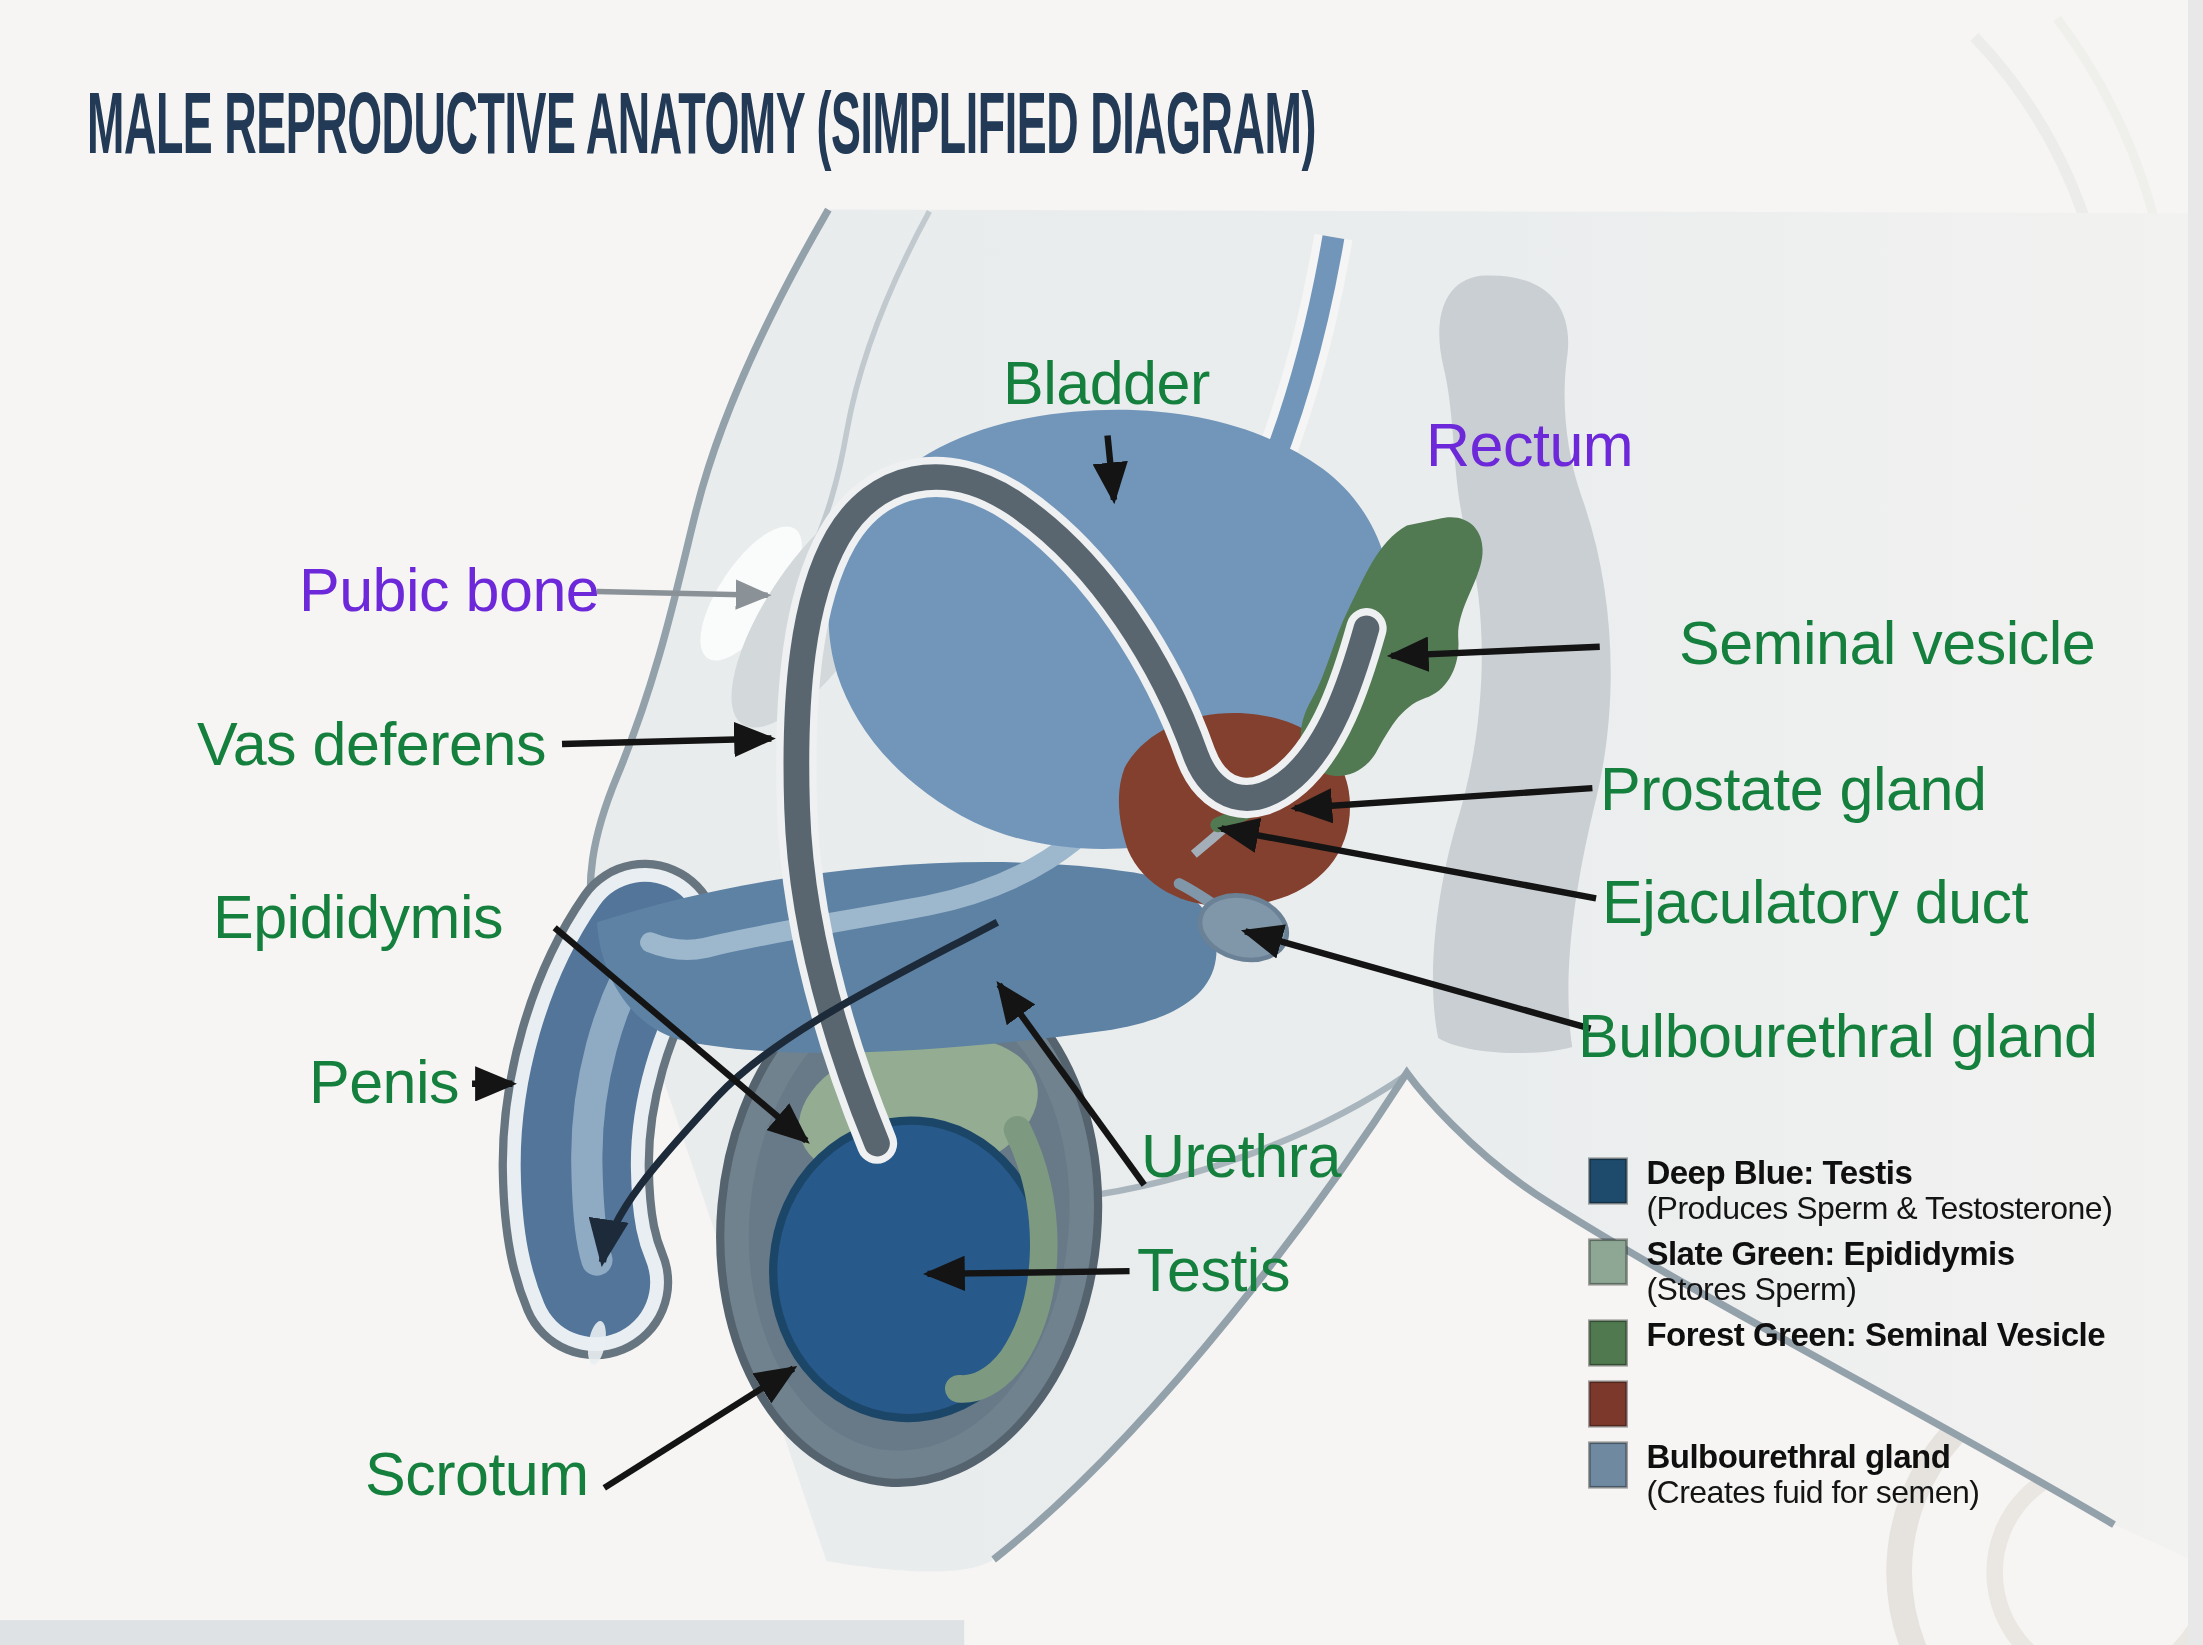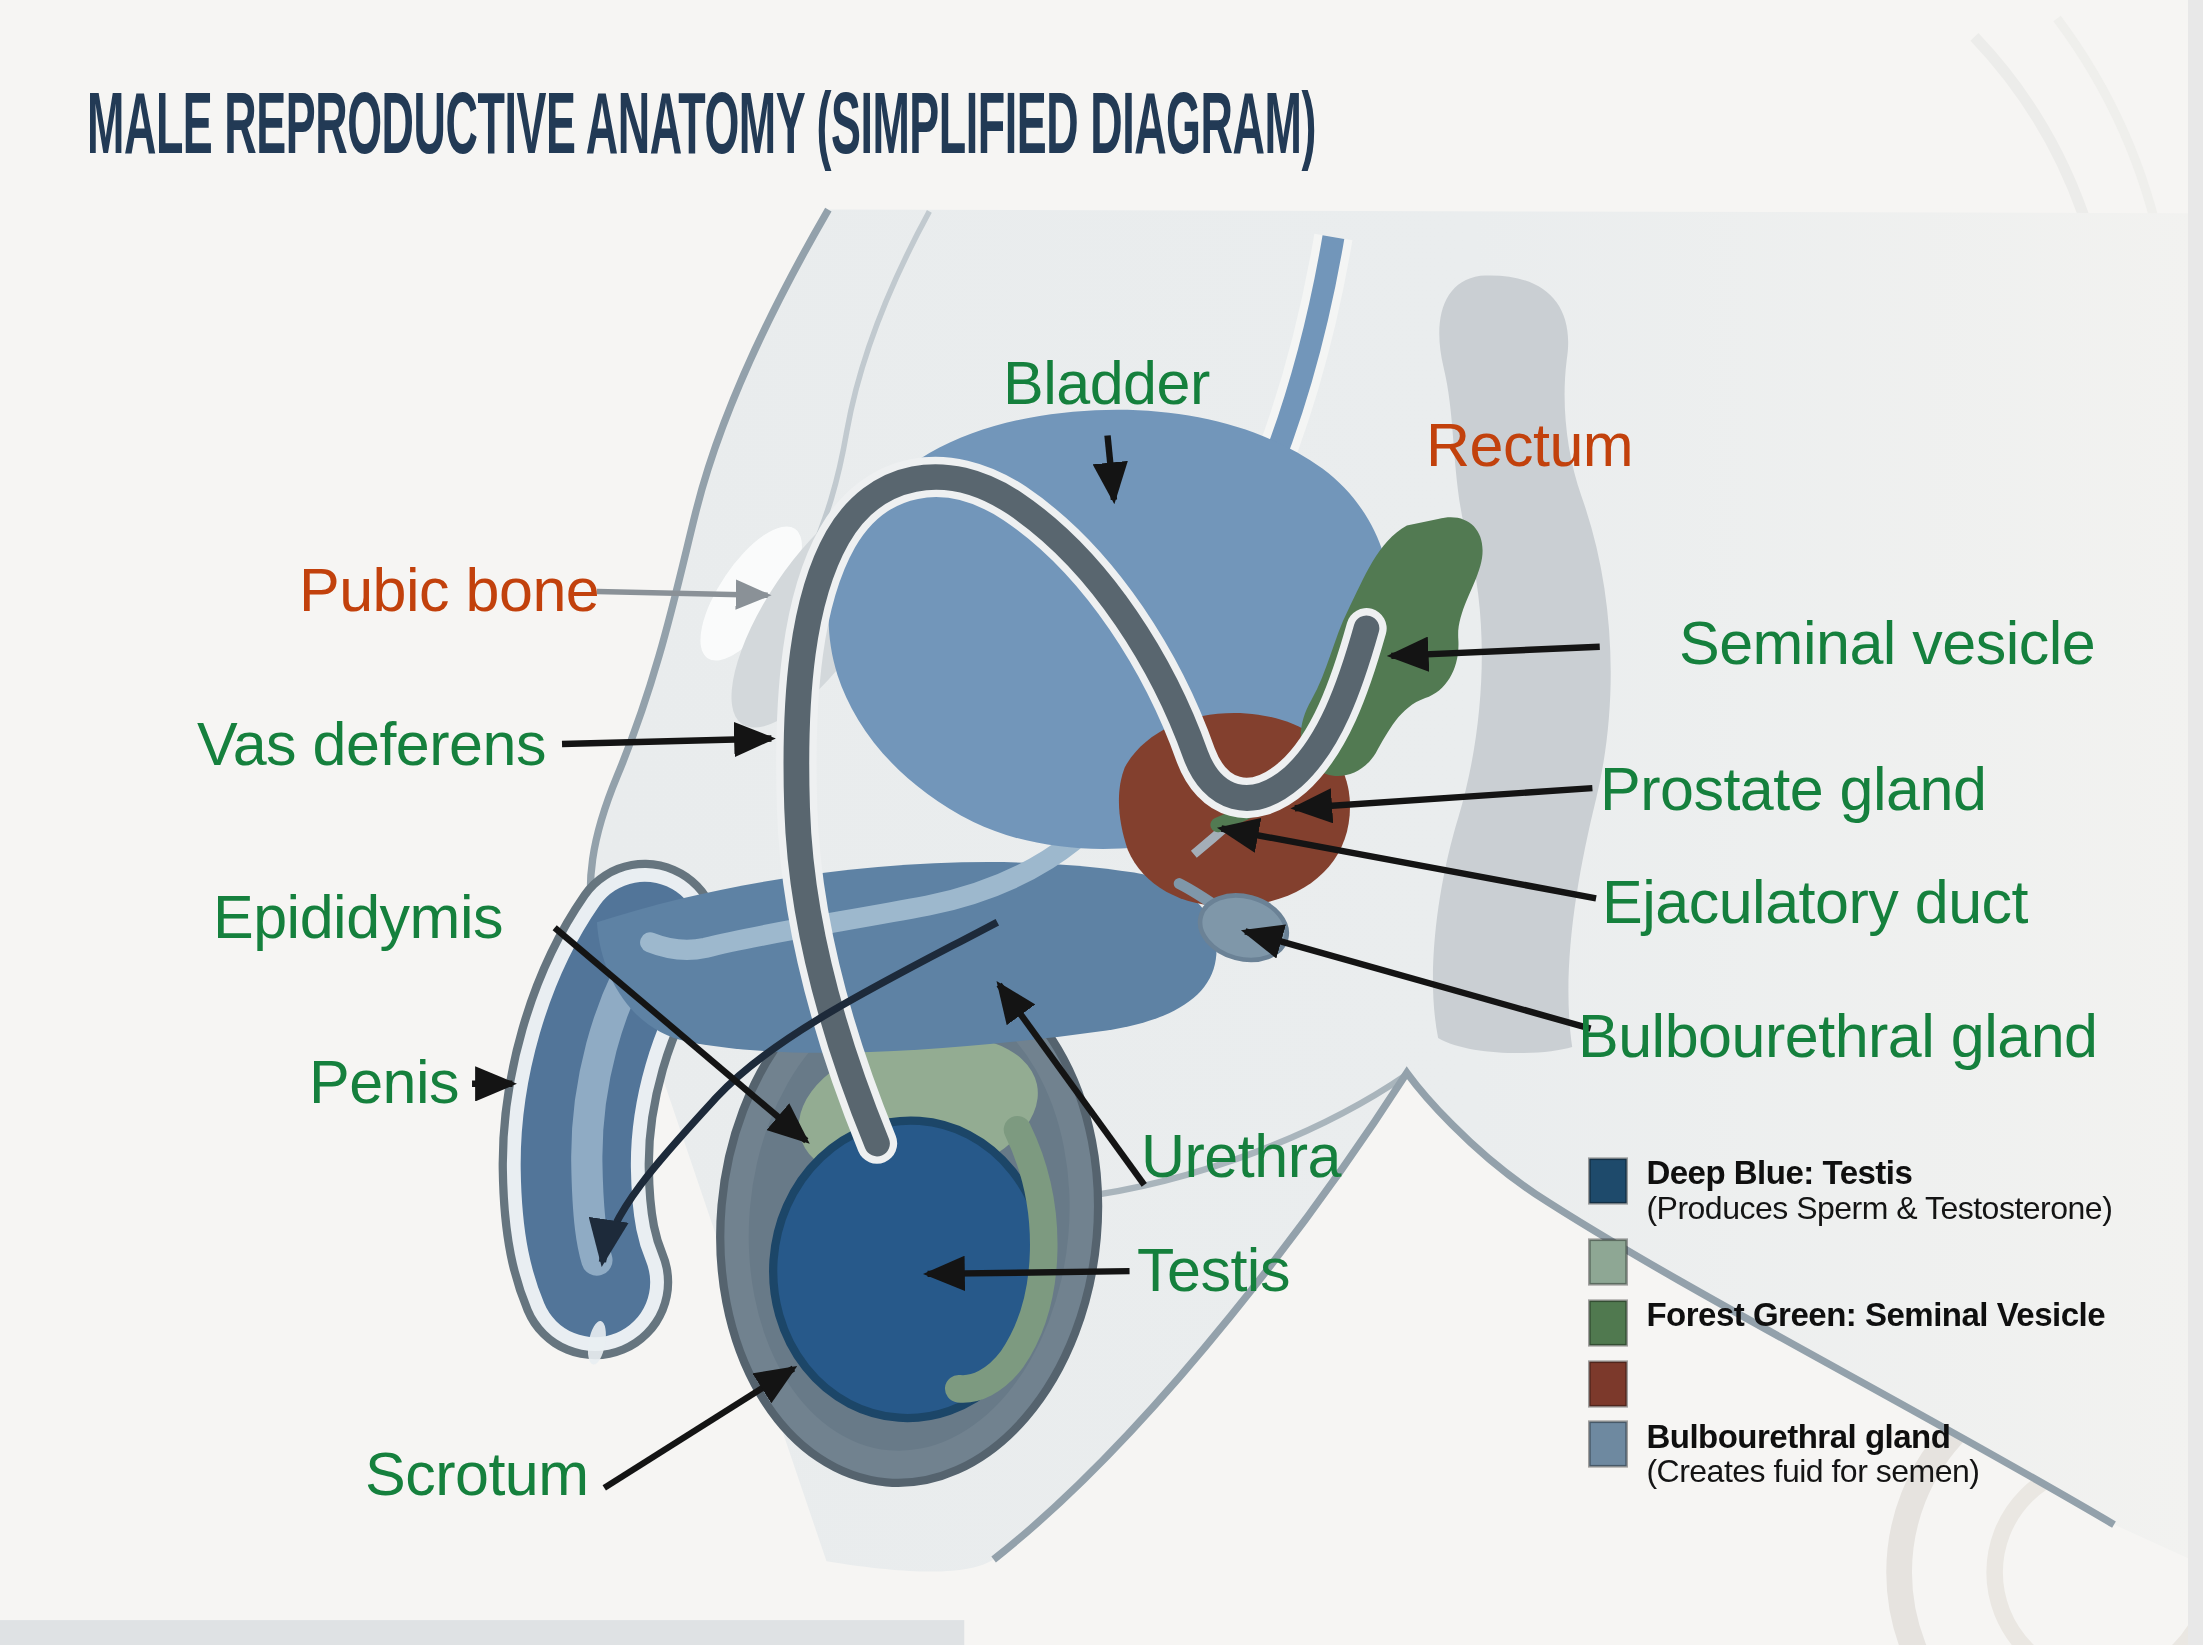--- a/index.html
+++ b/index.html
@@ -12,21 +12,21 @@
   .title{
     position:absolute;left:87px;top:77px;
     font-size:88px;font-weight:bold;white-space:nowrap;
     letter-spacing:-0.9px;line-height:1.05;
     transform:scaleX(.51);transform-origin:left top;
   }
   .label{
     position:absolute;font-size:61px;line-height:1.0;white-space:nowrap;
     color:#15803d;letter-spacing:-0.5px;
   }
-  .label.muted{color:#c2410c;}
+  .label.muted{color:#6d28d9;}
   .legend{position:absolute;left:1588px;top:1155px;width:643px;}
   .legend-entry{display:flex;align-items:flex-start;margin-bottom:11px;}
   .legend-entry svg.swatch{flex:none;width:40px;height:48px;margin-right:18.4px;margin-top:1.8px;}
   .legend-name{font-size:33px;font-weight:bold;line-height:1.08;color:#0f0f0f;letter-spacing:-0.5px;}
   .legend-desc{font-size:32px;font-weight:normal;line-height:1.08;color:#141414;letter-spacing:-0.5px;}
 </style>
 </head>
 <body>
 
 <div class="page">
@@ -214,20 +214,24 @@
       </svg>
       <div>
         <div class="legend-name">Deep Blue: Testis</div>
         <div class="legend-desc">(Produces Sperm &amp; Testosterone)</div>
       </div>
     </div>
     <div class="legend-entry">
       <svg class="swatch" viewBox="0 0 44 52">
         <rect x="1.5" y="1.5" width="41" height="49" stroke="rgba(0,0,0,.35)" stroke-width="3" fill="#8ea794"></rect>
       </svg>
+      <div>
+        <div class="legend-name">Slate Green: Epididymis</div>
+        <div class="legend-desc">(Stores Sperm)</div>
+      </div>
     </div>
     <div class="legend-entry">
       <svg class="swatch" viewBox="0 0 44 52">
         <rect x="1.5" y="1.5" width="41" height="49" stroke="rgba(0,0,0,.35)" stroke-width="3" fill="#50794f"></rect>
       </svg>
       <div>
         <div class="legend-name">Forest Green: Seminal Vesicle</div>
       </div>
     </div>
     <div class="legend-entry">

